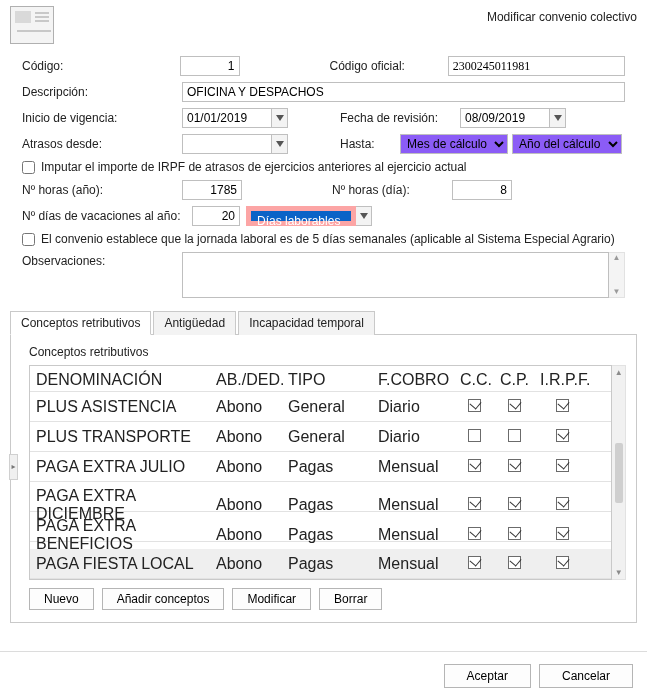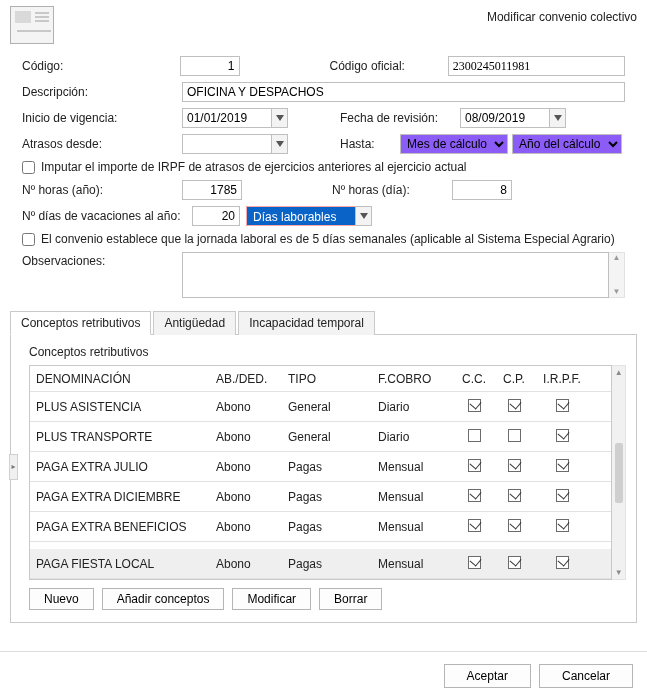--- a/index.html
+++ b/index.html
@@ -45,21 +45,21 @@
   .arrow {
     width: 16px; height: 20px; border: 1px solid #bfbfbf; border-left: none;
     background: #f3f3f3; display: inline-flex; align-items: center; justify-content: center;
     cursor: pointer;
   }
   .arrow svg { width: 8px; height: 6px; }
   .chk-row { display: flex; align-items: center; margin: 4px 0 6px 0; }
   .chk-row input { margin: 0 6px 0 0; }
   .sel-blue {
     background: #0a63c7; color: #fff; padding: 1px 6px; height: 20px; line-height: 18px;
-    border: 1px solid #fca5a5; width: 110px; display: inline-block;
+    border: 5px solid #fca5a5; width: 110px; display: inline-block;
   }
   .textarea-wrap { display: flex; }
   .textarea-wrap .lbl { padding-top: 2px; }
   .ta {
     flex: 1; height: 46px; border: 1px solid #bfbfbf; padding: 3px 4px;
     font: inherit; resize: none;
   }
   .ta-scroll { width: 16px; border: 1px solid #e2e2e2; border-left: none; background: #f4f4f4;
     display: flex; flex-direction: column; justify-content: space-between; align-items: center; }
   .ta-scroll span { font-size: 8px; color: #9a9a9a; line-height: 10px; cursor: pointer; }
@@ -80,21 +80,21 @@
   .grid-title { margin-bottom: 6px; }
   .grid-wrap { display: flex; }
   .grid {
     border: 1px solid #c9c9c9; width: 100%;
   }
   .ghead, .grow {
     display: grid;
     grid-template-columns: 180px 72px 90px 82px 40px 40px 56px;
     align-items: center;
     border-bottom: 1px solid #e2e2e2;
-    font-size: 12px;
+    font-size: 16px;
   }
   .ghead { background: #fff; font-weight: normal; height: 26px; }
   .ghead > div, .grow > div { padding: 5px 6px; }
   .ghead > div { font-weight: normal; }
   .grow { height: 30px; }
   .grow.sel { background: #efefef; margin-top: 7px; }
   .cchk { text-align: center; }
   .cchk span {
     display: inline-block; width: 13px; height: 13px; border: 1px solid #6b6b6b;
     position: relative; background: #fff;

